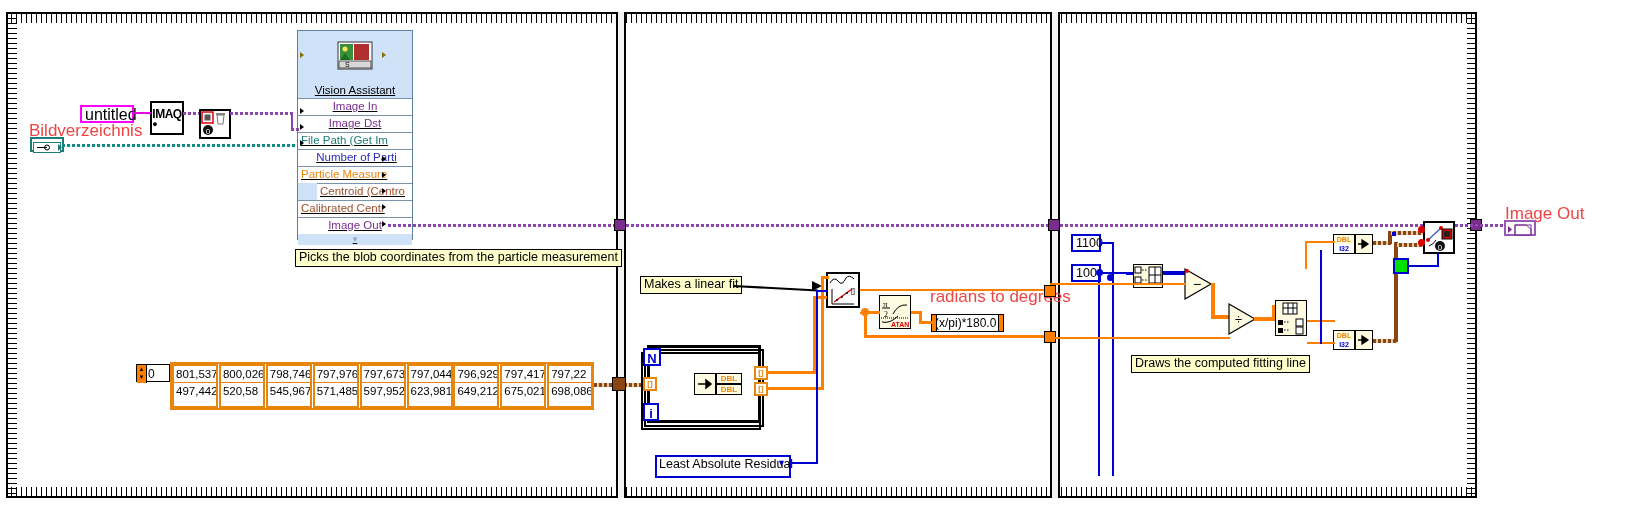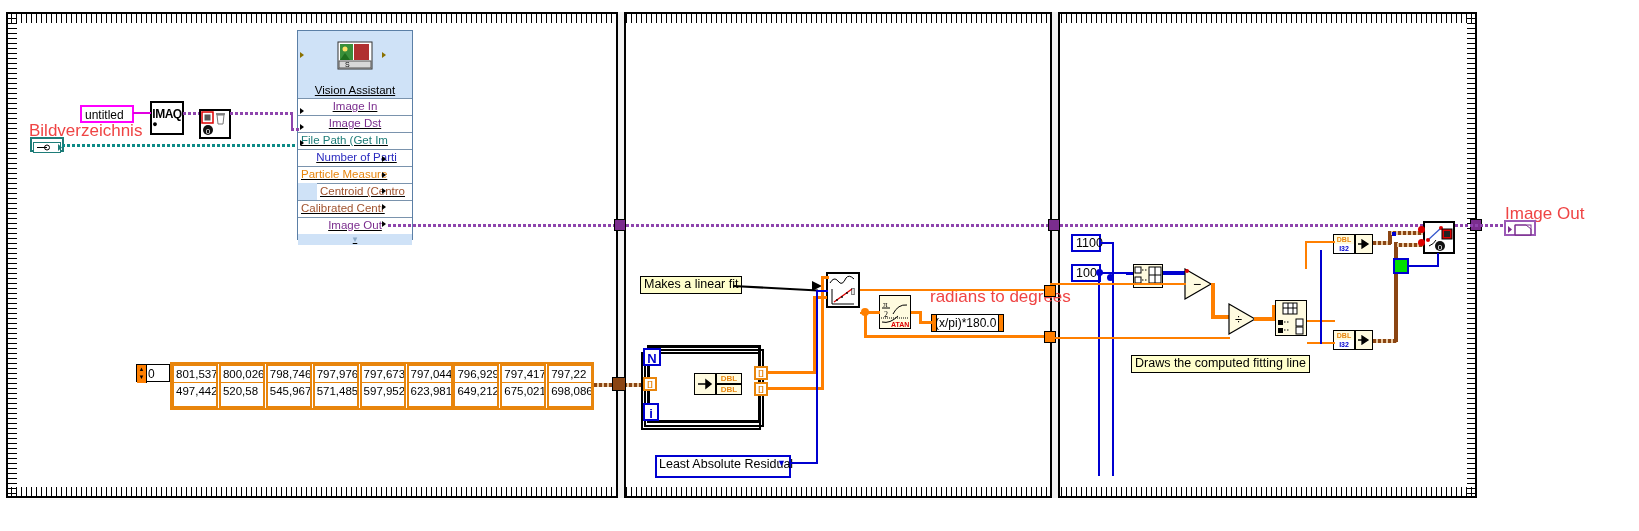--- a/index.html
+++ b/index.html
@@ -73,21 +73,21 @@
   .forloop{position:absolute;border:3px solid #000;background:transparent;box-sizing:border-box;}
   .loop-shadow{position:absolute;border:2px solid #000;box-sizing:border-box;background:transparent;}
   .NI{position:absolute;border:2px solid #0000d0;background:#fff;color:#0000d0;
       font-size:13px;font-weight:bold;text-align:center;box-sizing:border-box;line-height:1.35;}
   .tri-wrap{position:absolute;}
 
   .ctrl-term{position:absolute;border:2px solid #1d7c78;background:#fff;box-sizing:border-box;}
   .ind-term{position:absolute;border:2px solid #9b59b6;background:#fff;box-sizing:border-box;}
 
   .magenta-const{position:absolute;border:2px solid #ff00ff;background:#fff;box-sizing:border-box;
-      font-size:12px;color:#000;padding:0 3px;line-height:16px;}
+      font-size:16px;color:#000;padding:0 3px;line-height:16px;}
 
   .green-const{position:absolute;border:2px solid #0000d0;background:#00e000;box-sizing:border-box;}
 
   .dbl-conv{position:absolute;background:#fffbe0;border:1px solid #000;box-sizing:border-box;
       font-size:8px;line-height:9px;text-align:center;}
   .dbl-top{color:#e8850c;font-weight:bold;}
 
   .junction{position:absolute;border-radius:50%;}
 </style>
 </head>
@@ -174,20 +174,21 @@
   <div class="wire w-purple" style="left:291px;top:112px;width:2px;height:18px;"></div>
   <div class="dotwire" style="left:291px;top:128px;width:8px;"></div>
   <div class="dotwire-teal" style="left:62px;top:144px;width:235px;"></div>
 
   <div class="dotwire" style="left:388px;top:224px;width:228px;"></div>
   <div class="dotwire" style="left:626px;top:224px;width:424px;"></div>
   <div class="dotwire" style="left:1060px;top:224px;width:368px;"></div>
   <div class="tunnel-purple" style="left:614px;top:219px;width:12px;height:12px;"></div>
   <div class="tunnel-purple" style="left:1048px;top:219px;width:12px;height:12px;"></div>
 
+  <div class="comment" style="left:295px;top:249px;">Picks the blob coordinates from the particle measurement</div>
 
   <div class="idx-box" style="left:136px;top:364px;width:34px;height:18px;">
     <div class="idx-spin">
       <div style="color:#000;font-size:6px;line-height:8px;text-align:center;">▲</div>
       <div style="color:#000;font-size:6px;line-height:8px;text-align:center;">▼</div>
     </div>
     <div style="margin-left:11px;">0</div>
   </div>
 
   <div class="array-shell" style="left:170px;top:362px;width:424px;height:48px;"></div>

